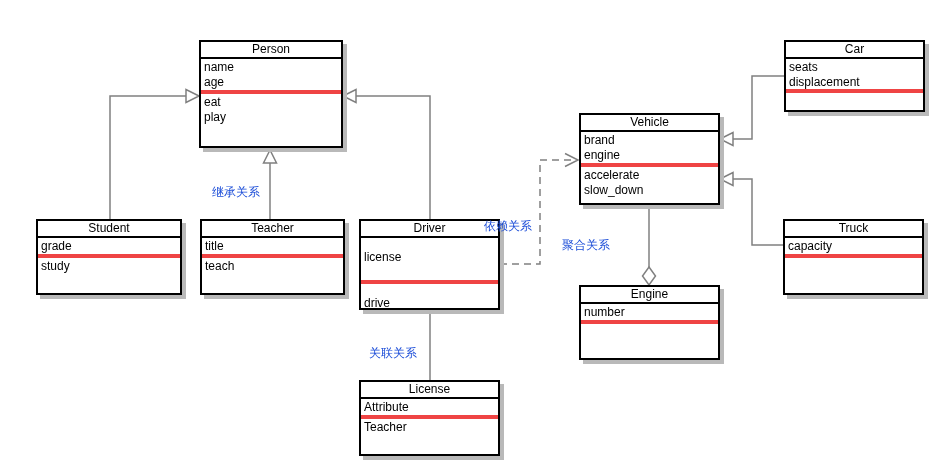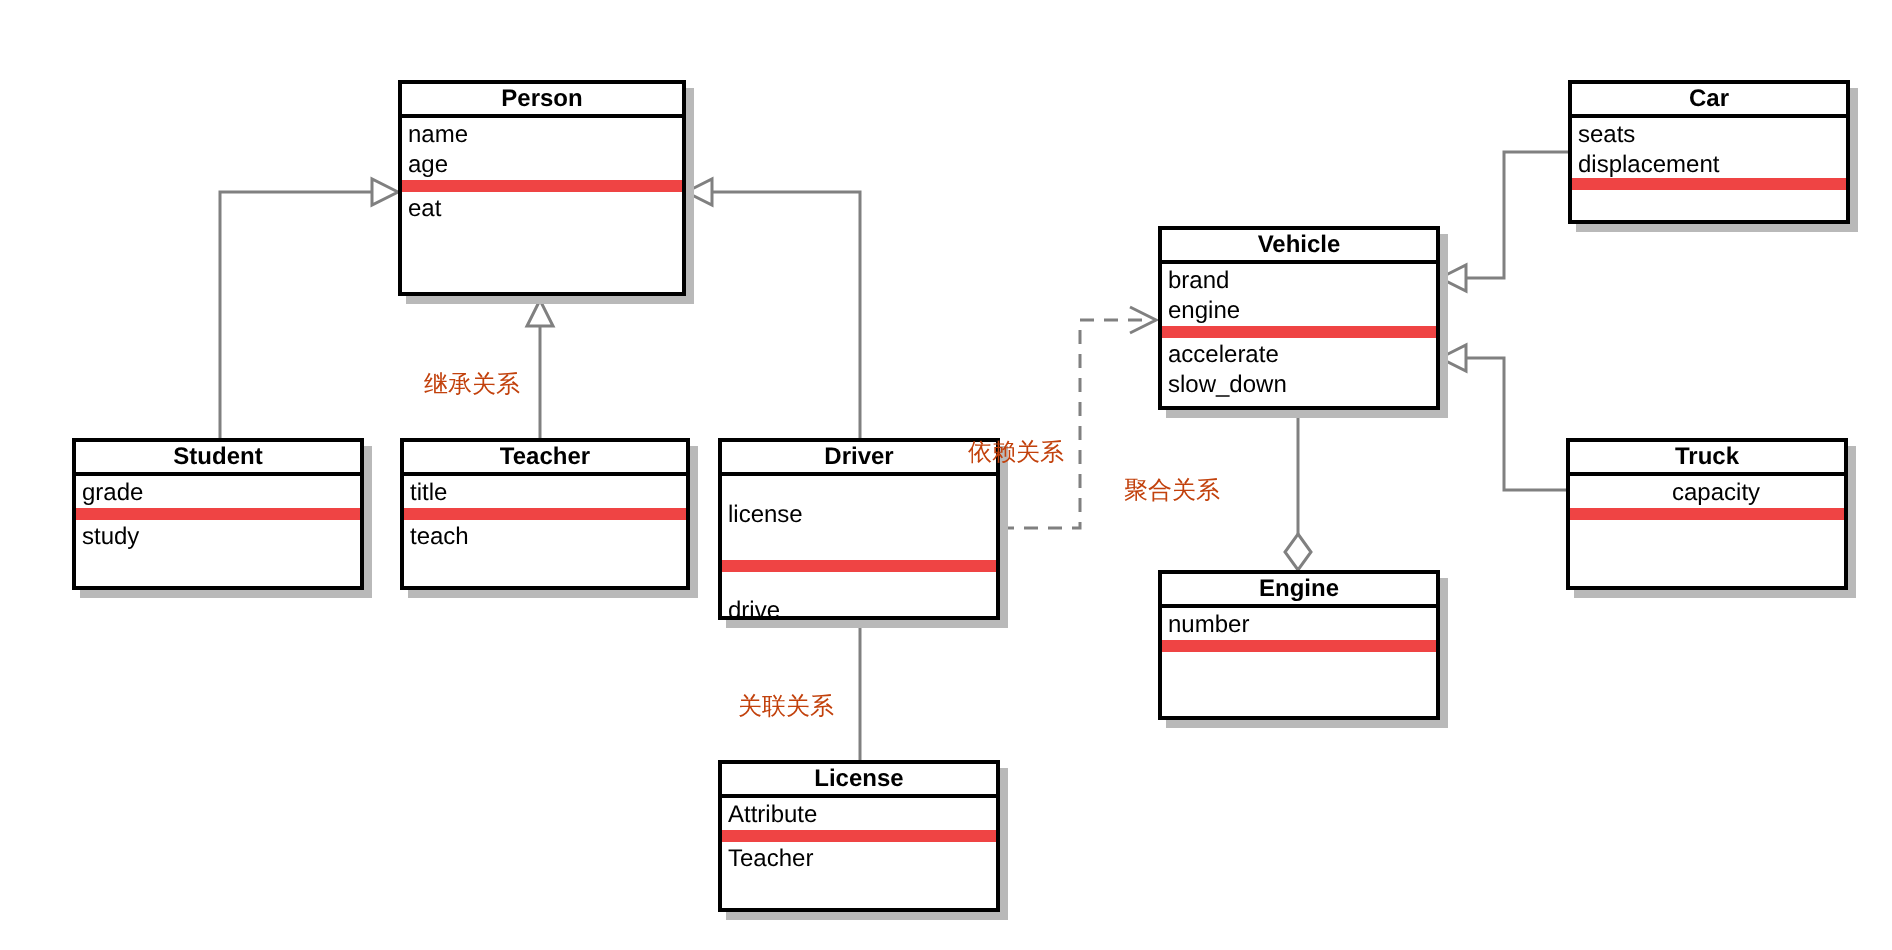--- a/index.html
+++ b/index.html
@@ -9,45 +9,45 @@
     font-family:"Liberation Sans","DejaVu Sans",sans-serif;color:#000;
   }
   #edges{position:absolute;left:0;top:0;width:946px;height:475px;}
   .uml-class{
     position:absolute;box-sizing:border-box;background:#ffffff;
     border:2px solid #000000;box-shadow:4px 4px 0 #b9b9b9;
     display:flex;flex-direction:column;
   }
   .uml-title{
     height:15px;line-height:15px;border-bottom:2px solid #000000;
-    font-size:12px;font-weight:bold;text-align:center;overflow:hidden;flex:0 0 auto;
+    font-size:12px;font-weight:normal;text-align:center;overflow:hidden;flex:0 0 auto;
   }
-  .uml-attrs{border-bottom:6px solid #ef4444;overflow:hidden;flex:0 0 auto;}
+  .uml-attrs{border-bottom:4px solid #ef4444;overflow:hidden;flex:0 0 auto;}
   .uml-methods{overflow:hidden;flex:1 1 auto;}
   .uml-line{font-size:12px;line-height:14px;padding:1px 0 0 3px;white-space:nowrap;}
   .rel-label{
-    position:absolute;font-size:12px;line-height:13px;color:#c2410c;white-space:nowrap;
+    position:absolute;font-size:12px;line-height:13px;color:#1d4ed8;white-space:nowrap;
   }
   
   #person  {left:199px;top:40px;width:144px;height:108px;}
   #person .uml-attrs{height:31px;}
   #student {left:36px;top:219px;width:146px;height:76px;}
   #student .uml-attrs{height:16px;}
   #teacher {left:200px;top:219px;width:145px;height:76px;}
   #teacher .uml-attrs{height:16px;}
   #driver  {left:359px;top:219px;width:141px;height:91px;gap:11px;}
   #driver .uml-attrs{height:31px;}
   #license {left:359px;top:380px;width:141px;height:76px;}
   #license .uml-attrs{height:16px;}
   #vehicle {left:579px;top:113px;width:141px;height:92px;}
   #vehicle .uml-attrs{height:31px;}
   #car     {left:784px;top:40px;width:141px;height:72px;}
   #car .uml-attrs{height:30px;}
   #truck   {left:783px;top:207px;width:141px;height:76px;margin-top:12px;}
-  #truck .uml-attrs{height:16px;padding-left:48px;}
+  #truck .uml-attrs{height:16px;}
   #engine  {left:579px;top:285px;width:141px;height:75px;}
   #engine .uml-attrs{height:16px;}
   
   #lbl-inheritance{left:212px;top:186px;}
   #lbl-dependency {left:484px;top:181px;margin-top:39px;}
   #lbl-aggregation{left:562px;top:239px;}
   #lbl-association{left:369px;top:347px;}
 </style>
 </head>
 <body>
@@ -97,20 +97,21 @@
   </svg>
 
   <div class="uml-class" id="person">
     <div class="uml-title">Person</div>
     <div class="uml-attrs">
       <div class="uml-line">name</div>
       <div class="uml-line">age</div>
     </div>
     <div class="uml-methods">
       <div class="uml-line">eat</div>
+      <div class="uml-line">play</div>
     </div>
   </div>
 
   <div class="uml-class" id="teacher">
     <div class="uml-title">Teacher</div>
     <div class="uml-attrs">
       <div class="uml-line">title</div>
     </div>
     <div class="uml-methods">
       <div class="uml-line">teach</div>

